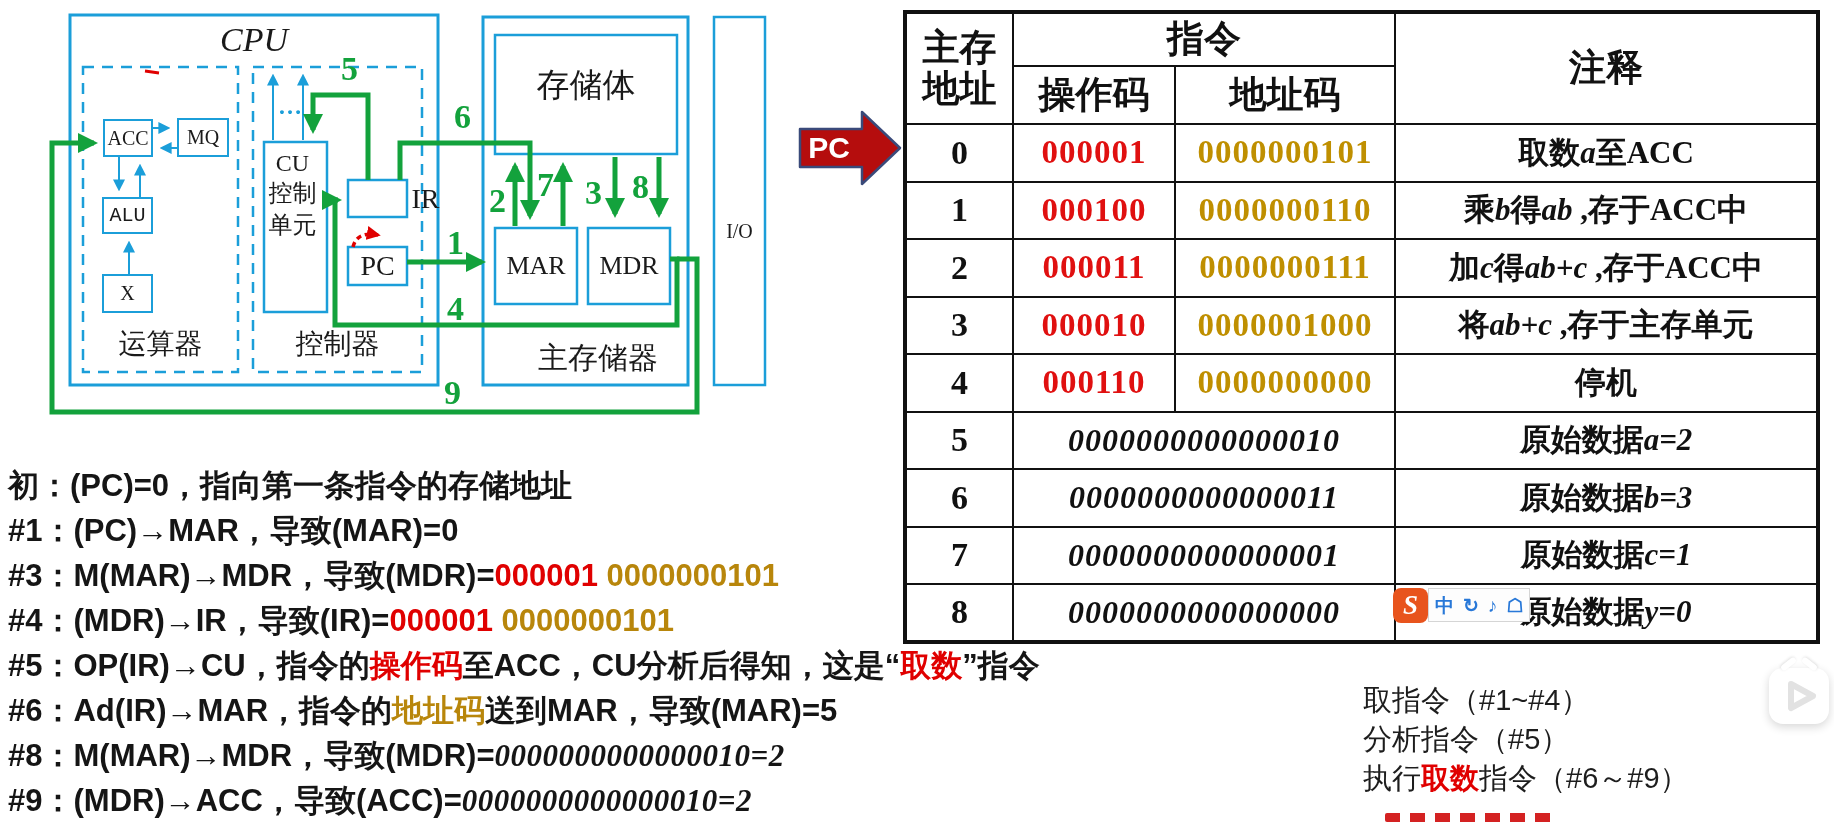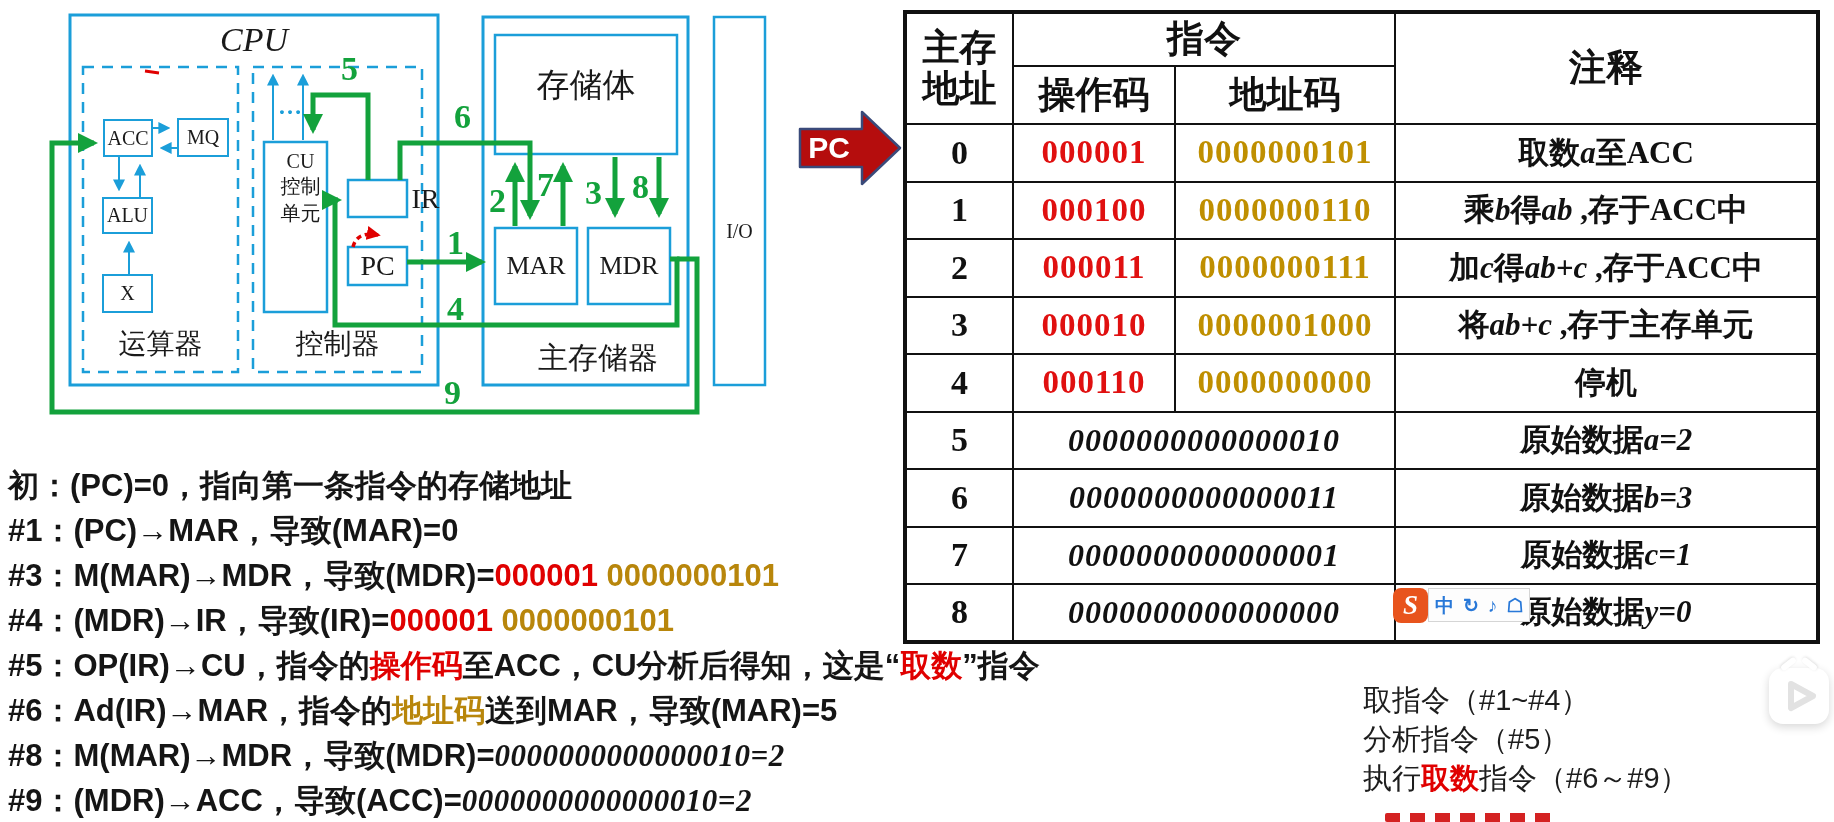--- a/index.html
+++ b/index.html
@@ -12,28 +12,28 @@
   .dlabel{position:absolute;display:flex;align-items:center;justify-content:center;
           font-family:"Liberation Serif",serif;color:#1a1a1a;text-align:center;}
   .cpu-l{left:70px;top:20px;width:368px;height:40px;font-size:34px;font-style:italic;}
   .bank-l{left:495px;top:55px;width:182px;height:60px;font-size:33px;}
   .mem-l{left:483px;top:338px;width:230px;height:40px;font-size:30px;}
   .io-l{left:714px;top:190px;width:51px;height:34px;font-size:20px;margin-top:24px;}
   .run-l{left:83px;top:326px;width:155px;height:36px;font-size:28px;}
   .ctl-l{left:253px;top:326px;width:169px;height:36px;font-size:28px;}
   .acc-l{left:104px;top:120px;width:48px;height:36px;font-size:20px;}
   .mq-l{left:178px;top:119px;width:50px;height:37px;font-size:20px;}
-  .alu-l{left:103px;top:198px;width:49px;height:35px;font-size:20px;}
+  .alu-l{left:103px;top:198px;width:49px;height:35px;font-size:20px;font-family:Liberation Mono, monospace;}
   .x-l{left:103px;top:275px;width:49px;height:37px;font-size:20px;}
   .ir-l{left:348px;top:180px;width:59px;height:37px;font-size:28px;padding-left:48px;}
   .pc-l{left:348px;top:247px;width:59px;height:38px;font-size:28px;}
   .mar-l{left:495px;top:228px;width:82px;height:76px;font-size:26px;}
   .mdr-l{left:588px;top:228px;width:82px;height:76px;font-size:26px;}
-  .cu-l{left:264px;top:146px;width:57px;height:162px;font-size:20px;flex-direction:column;
-        justify-content:space-between;padding:4px 8px;}
+  .cu-l{left:264px;top:146px;width:57px;height:162px;font-size:24px;flex-direction:column;
+        justify-content:space-between;padding:4px 0;}
   .dots-l{left:274px;top:96px;width:34px;height:20px;font-size:24px;color:#1b9ed9;
           letter-spacing:2px;font-weight:bold;}
 
   .pnum{position:absolute;font-family:"Liberation Serif",serif;font-weight:bold;
         font-size:34px;color:#13a23c;line-height:1;}
   .pn1{left:447px;top:226px;} .pn2{left:489px;top:184px;} .pn3{left:585px;top:176px;}
   .pn4{left:447px;top:292px;} .pn5{left:341px;top:52px;}  .pn6{left:454px;top:100px;}
   .pn7{left:537px;top:168px;} .pn8{left:632px;top:170px;} .pn9{left:444px;top:376px;}
 
   

